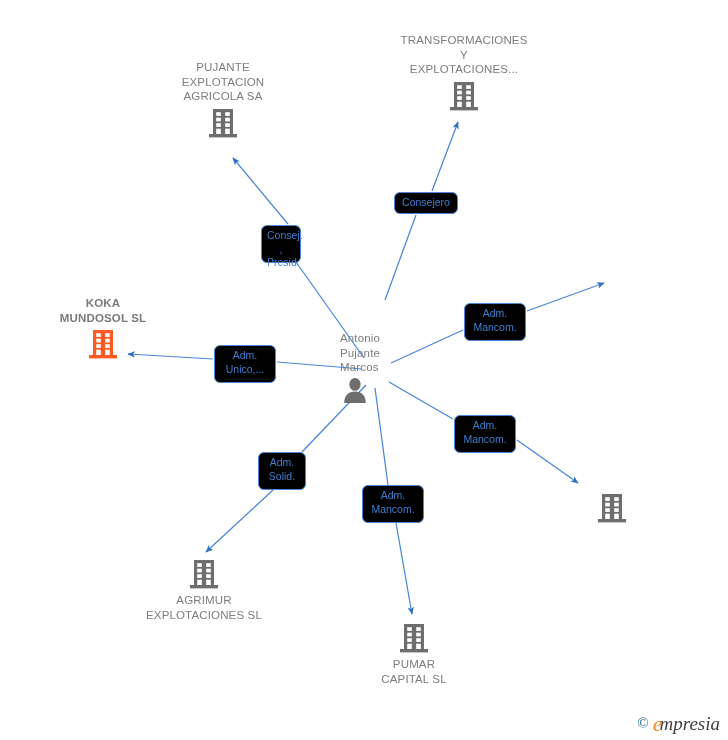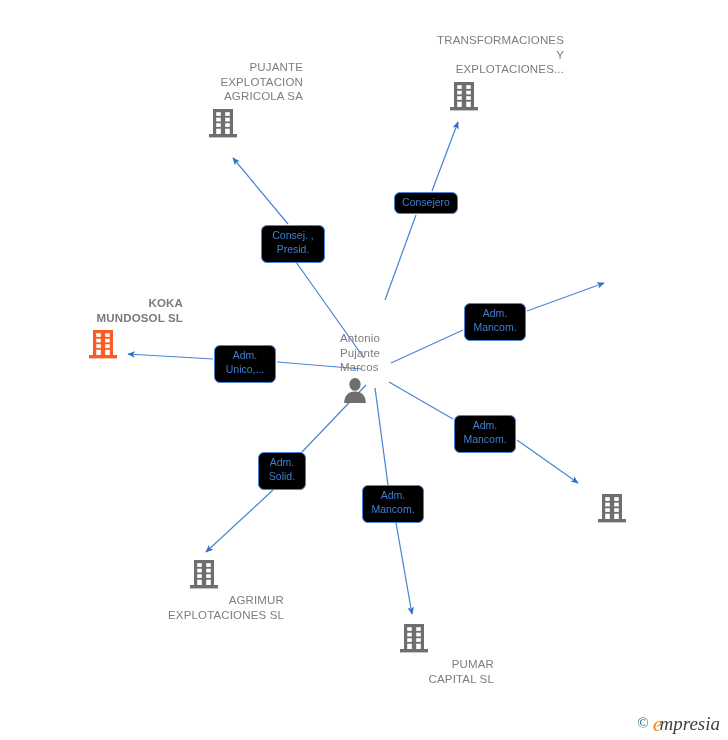--- a/index.html
+++ b/index.html
@@ -25,21 +25,21 @@
     top: 0;
     width: 728px;
     height: 740px;
   }
 
   
   .node {
     position: absolute;
     width: 160px;
     margin-left: -80px;
-    text-align: right;
+    text-align: center;
     user-select: none;
   }
   .node-label {
     font-size: 11.5px;
     line-height: 14.5px;
     color: #7d7d7d;
     letter-spacing: 0.15px;
     white-space: pre-line;
   }
   .node-label.focus {
@@ -270,21 +270,21 @@
 Pujante
 Marcos</div>
     <svg class="node-icon" width="30" height="30" viewBox="0 0 30 30" style="margin:1px 0 0 0;" xmlns="http://www.w3.org/2000/svg">
       <g fill="#6e6e6e">
         <ellipse cx="15" cy="8.4" rx="5.6" ry="6.4"></ellipse>
         <path d="M4.2,27 C4.2,19.2 8.6,15.4 15,15.4 C21.4,15.4 25.8,19.2 25.8,27 Z"></path>
       </g>
     </svg>
   </div>
 
-  <div class="rel-chip" style="left:261px; top:225px; width:64px; height:38px;">Consej. ,
+  <div class="rel-chip" style="left:261px; top:225px; width:40px; height:38px;">Consej. ,
 Presid.</div>
 
   <div class="rel-chip" style="left:394px; top:192px; width:64px; height:22px; padding-top:3px;">Consejero</div>
 
   <div class="rel-chip" style="left:464px; top:303px; width:62px; height:38px;">Adm.
 Mancom.</div>
 
   <div class="rel-chip" style="left:214px; top:345px; width:62px; height:38px;">Adm.
 Unico,...</div>
 

